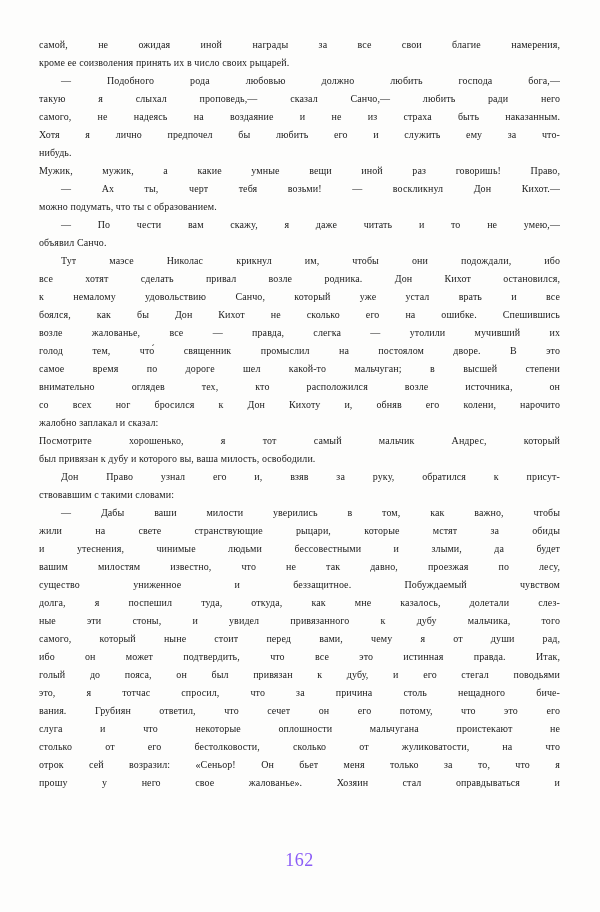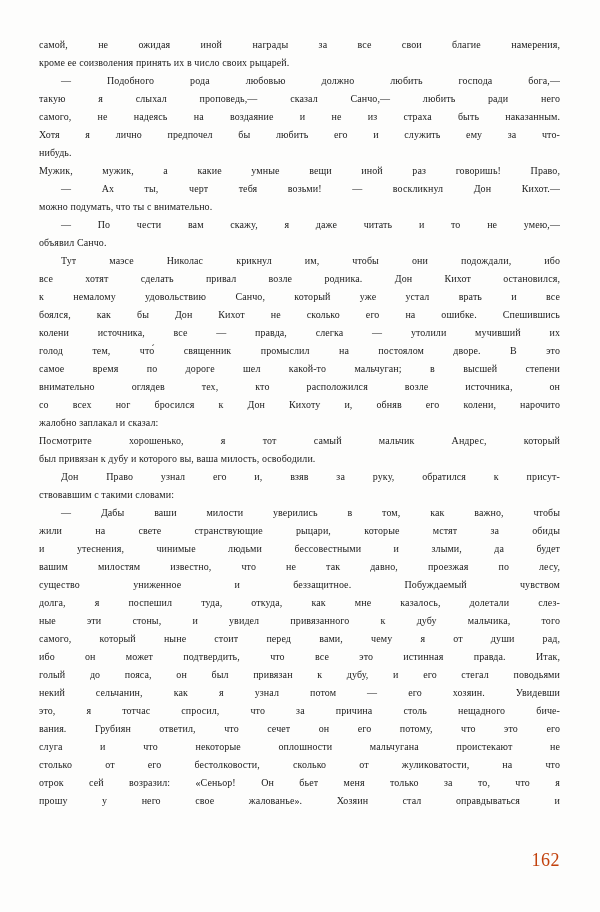--- a/index.html
+++ b/index.html
@@ -40,24 +40,24 @@
     padding-left: 22px;
   }
   .line.lastline {
     text-align-last: left;
   }
   .page-number {
     position: absolute;
     left: 39px;
     top: 850px;
     width: 521px;
-    text-align: right;
+    text-align: center;
     font-size: 18px;
     letter-spacing: 0.5px;
-    color: #c2410c;
+    color: #8b5cf6;
   }
 </style>
 </head>
 <body>
 
 <div class="page">
   <div class="text-column" id="text-column">
       <div class="paragraph">
         <div class="line">самой, не ожидая иной награды за все свои благие намерения,</div>
         <div class="line lastline">кроме ее соизволения принять их в число своих рыцарей.</div>
@@ -65,32 +65,32 @@
       <div class="paragraph">
         <div class="line indent">— Подобного рода любовью должно любить господа бога,—</div>
         <div class="line">такую я слыхал проповедь,— сказал Санчо,— любить ради него</div>
         <div class="line">самого, не надеясь на воздаяние и не из страха быть наказанным.</div>
         <div class="line">Хотя я лично предпочел бы любить его и служить ему за что-</div>
         <div class="line lastline">нибудь.</div>
       </div>
       <div class="paragraph">
         <div class="line">Мужик, мужик, а какие умные вещи иной раз говоришь! Право,</div>
         <div class="line indent">— Ах ты, черт тебя возьми! — воскликнул Дон Кихот.—</div>
-        <div class="line lastline">можно подумать, что ты с внимательно.</div>
+        <div class="line lastline">можно подумать, что ты с образованием.</div>
       </div>
       <div class="paragraph">
         <div class="line indent">— По чести вам скажу, я даже читать и то не умею,—</div>
         <div class="line lastline">объявил Санчо.</div>
       </div>
       <div class="paragraph">
         <div class="line indent">Тут маэсе Николас крикнул им, чтобы они подождали, ибо</div>
         <div class="line">все хотят сделать привал возле родника. Дон Кихот остановился,</div>
         <div class="line">к немалому удовольствию Санчо, который уже устал врать и все</div>
         <div class="line">боялся, как бы Дон Кихот не сколько его на ошибке. Спешившись</div>
-        <div class="line">колени источника, все — правда, слегка — утолили мучивший их</div>
+        <div class="line">возле жалованье, все — правда, слегка — утолили мучивший их</div>
         <div class="line">голод тем, что́ священник промыслил на постоялом дворе. В это</div>
         <div class="line">самое время по дороге шел какой-то мальчуган; в высшей степени</div>
         <div class="line">внимательно оглядев тех, кто расположился возле источника, он</div>
         <div class="line">со всех ног бросился к Дон Кихоту и, обняв его колени, нарочито</div>
         <div class="line lastline">жалобно заплакал и сказал:</div>
       </div>
       <div class="paragraph">
         <div class="line">Посмотрите хорошенько, я тот самый мальчик Андрес, который</div>
         <div class="line lastline">был привязан к дубу и которого вы, ваша милость, освободили.</div>
       </div>
@@ -102,21 +102,20 @@
         <div class="line indent">— Дабы ваши милости уверились в том, как важно, чтобы</div>
         <div class="line">жили на свете странствующие рыцари, которые мстят за обиды</div>
         <div class="line">и утеснения, чинимые людьми бессовестными и злыми, да будет</div>
         <div class="line">вашим милостям известно, что не так давно, проезжая по лесу,</div>
         <div class="line">существо униженное и беззащитное. Побуждаемый чувством</div>
         <div class="line">долга, я поспешил туда, откуда, как мне казалось, долетали слез-</div>
         <div class="line">ные эти стоны, и увидел привязанного к дубу мальчика, того</div>
         <div class="line">самого, который ныне стоит перед вами, чему я от души рад,</div>
         <div class="line">ибо он может подтвердить, что все это истинная правда. Итак,</div>
         <div class="line">голый до пояса, он был привязан к дубу, и его стегал поводьями</div>
-        <div class="line">некий сельчанин, как я узнал потом — его хозяин. Увидевши</div>
         <div class="line">это, я тотчас спросил, что за причина столь нещадного биче-</div>
         <div class="line">вания. Грубиян ответил, что сечет он его потому, что это его</div>
         <div class="line">слуга и что некоторые оплошности мальчугана проистекают не</div>
         <div class="line">столько от его бестолковости, сколько от жуликоватости, на что</div>
         <div class="line">отрок сей возразил: «Сеньор! Он бьет меня только за то, что я</div>
         <div class="line">прошу у него свое жалованье». Хозяин стал оправдываться и</div>
       </div>
     </div>
   <div class="page-number">162</div>
 </div>

